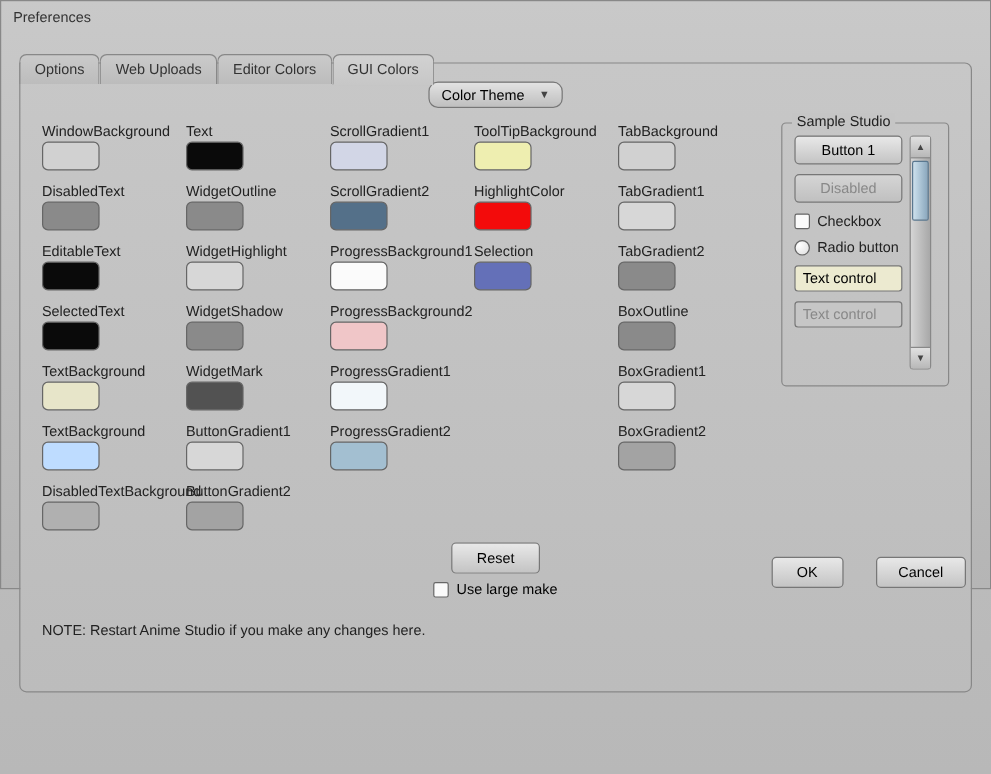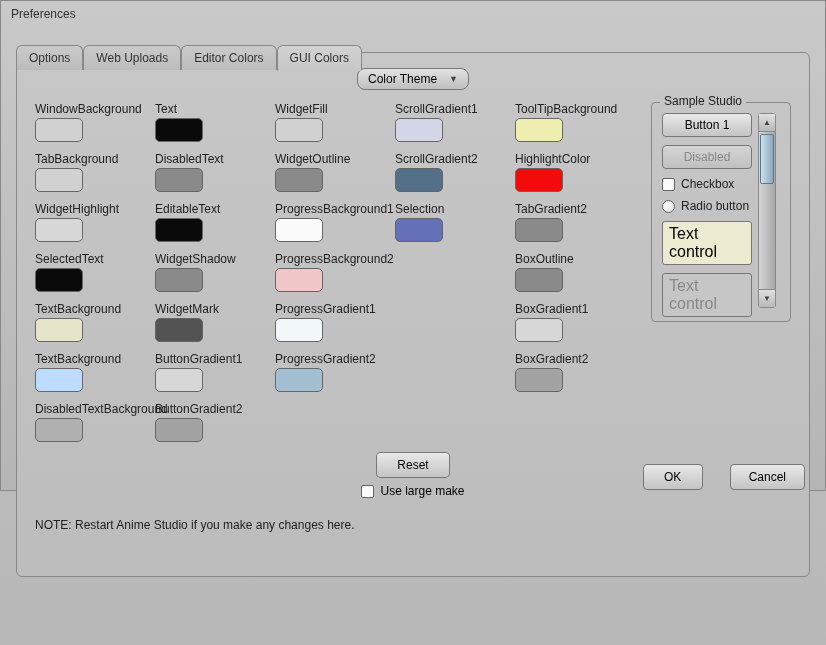--- a/index.html
+++ b/index.html
@@ -158,21 +158,21 @@
     .radio-circle {
       width: 13px; height: 13px;
       border: 1px solid #666;
       background: radial-gradient(circle at 30% 30%, #fff, #ddd);
       border-radius: 50%;
     }
     .text-ctrl {
       padding: 3px 6px;
       border: 1px solid #777;
       background: #ecead0;
-      font-size: 16px;
+      font-size: 12px;
       width: 90px;
       border-radius: 3px;
     }
     .text-ctrl.dis {
       background: #c6c6c6;
       color: #888;
     }
     .scrollbar {
       width: 18px;
       height: 195px;
@@ -242,24 +242,20 @@
         <div class="grid" id="swatch-grid">
             <div class="swatch-item">
               <div class="swatch-label">WindowBackground</div>
               <div class="swatch" style="background: rgb(209, 209, 209);"></div>
             </div>
             <div class="swatch-item">
               <div class="swatch-label">Text</div>
               <div class="swatch" style="background: rgb(10, 10, 10);"></div>
             </div>
             <div class="swatch-item">
-              <div class="swatch-label">WidgetFill</div>
-              <div class="swatch" style="background: rgb(209, 209, 209);"></div>
-            </div>
-            <div class="swatch-item">
               <div class="swatch-label">ScrollGradient1</div>
               <div class="swatch" style="background: rgb(210, 214, 230);"></div>
             </div>
             <div class="swatch-item">
               <div class="swatch-label">ToolTipBackground</div>
               <div class="swatch" style="background: rgb(238, 238, 176);"></div>
             </div>
             <div class="swatch-item">
               <div class="swatch-label">TabBackground</div>
               <div class="swatch" style="background: rgb(209, 209, 209);"></div>
@@ -274,26 +270,30 @@
             </div>
             <div class="swatch-item">
               <div class="swatch-label">ScrollGradient2</div>
               <div class="swatch" style="background: rgb(84, 112, 137);"></div>
             </div>
             <div class="swatch-item">
               <div class="swatch-label">HighlightColor</div>
               <div class="swatch" style="background: rgb(243, 11, 11);"></div>
             </div>
             <div class="swatch-item">
+              <div class="swatch-label">TabGradient1</div>
+              <div class="swatch" style="background: rgb(215, 215, 215);"></div>
+            </div>
+            <div class="swatch-item">
+              <div class="swatch-label">EditableText</div>
+              <div class="swatch" style="background: rgb(10, 10, 10);"></div>
+            </div>
+            <div class="swatch-item">
               <div class="swatch-label">WidgetHighlight</div>
               <div class="swatch" style="background: rgb(215, 215, 215);"></div>
-            </div>
-            <div class="swatch-item">
-              <div class="swatch-label">EditableText</div>
-              <div class="swatch" style="background: rgb(10, 10, 10);"></div>
             </div>
             <div class="swatch-item">
               <div class="swatch-label">ProgressBackground1</div>
               <div class="swatch" style="background: rgb(251, 251, 251);"></div>
             </div>
             <div class="swatch-item">
               <div class="swatch-label">Selection</div>
               <div class="swatch" style="background: rgb(100, 112, 184);"></div>
             </div>
             <div class="swatch-item">

